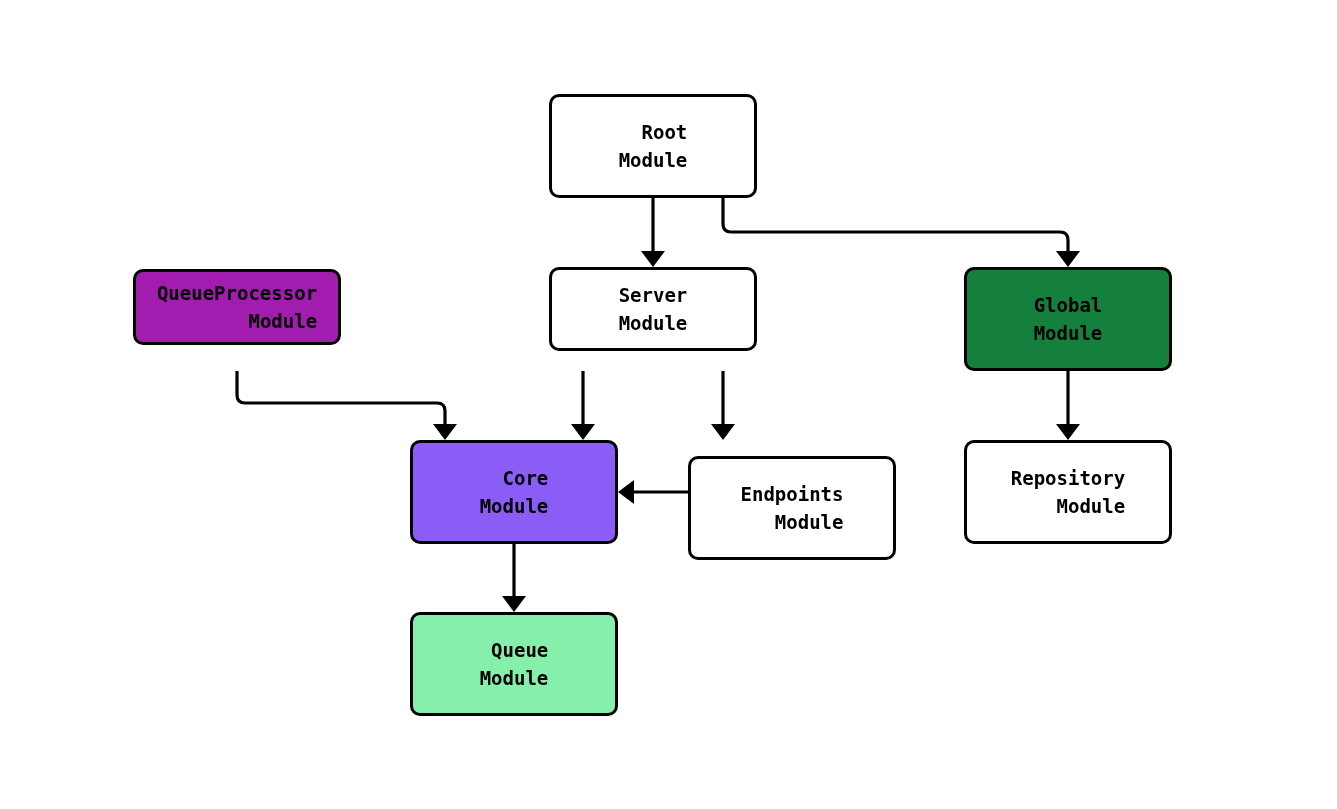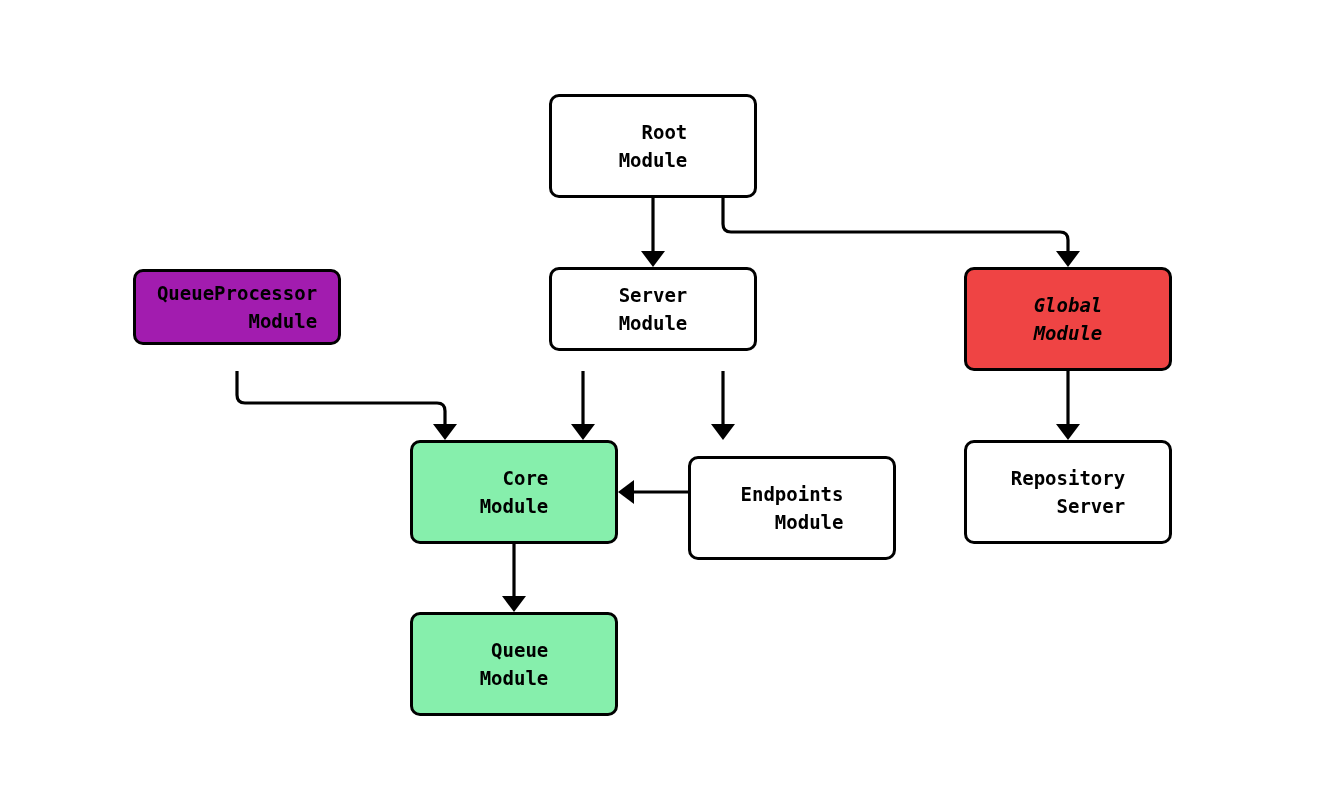--- a/index.html
+++ b/index.html
@@ -70,33 +70,33 @@
 Module</span>
   </div>
   <div class="node" id="node-1" style="left: 133px; top: 269px; width: 208px; height: 76px; border-color: rgb(0, 0, 0); background: #a21caf;">
     <span class="label">QueueProcessor
 Module</span>
   </div>
   <div class="node" id="node-2" style="left: 549px; top: 267px; width: 208px; height: 84px; border-color: rgb(0, 0, 0); background: rgb(255, 255, 255);">
     <span class="label">Server
 Module</span>
   </div>
-  <div class="node" id="node-3" style="left: 964px; top: 267px; width: 208px; height: 104px; border-color: rgb(0, 0, 0); background: #ef4444; font-style: italic;">
+  <div class="node" id="node-3" style="left: 964px; top: 267px; width: 208px; height: 104px; border-color: rgb(0, 0, 0); background: #15803d;">
     <span class="label">Global
 Module</span>
   </div>
-  <div class="node" id="node-4" style="left: 410px; top: 440px; width: 208px; height: 104px; border-color: rgb(0, 0, 0); background: #86efac;">
+  <div class="node" id="node-4" style="left: 410px; top: 440px; width: 208px; height: 104px; border-color: rgb(0, 0, 0); background: #8b5cf6;">
     <span class="label">Core
 Module</span>
   </div>
   <div class="node" id="node-5" style="left: 688px; top: 456px; width: 208px; height: 104px; border-color: rgb(0, 0, 0); background: rgb(255, 255, 255);">
     <span class="label">Endpoints
 Module</span>
   </div>
   <div class="node" id="node-6" style="left: 964px; top: 440px; width: 208px; height: 104px; border-color: rgb(0, 0, 0); background: rgb(255, 255, 255);">
     <span class="label">Repository
-Server</span>
+Module</span>
   </div>
   <div class="node" id="node-7" style="left: 410px; top: 612px; width: 208px; height: 104px; border-color: rgb(0, 0, 0); background: #86efac;">
     <span class="label">Queue
 Module</span>
   </div>
 </div>
 
 </body></html>

